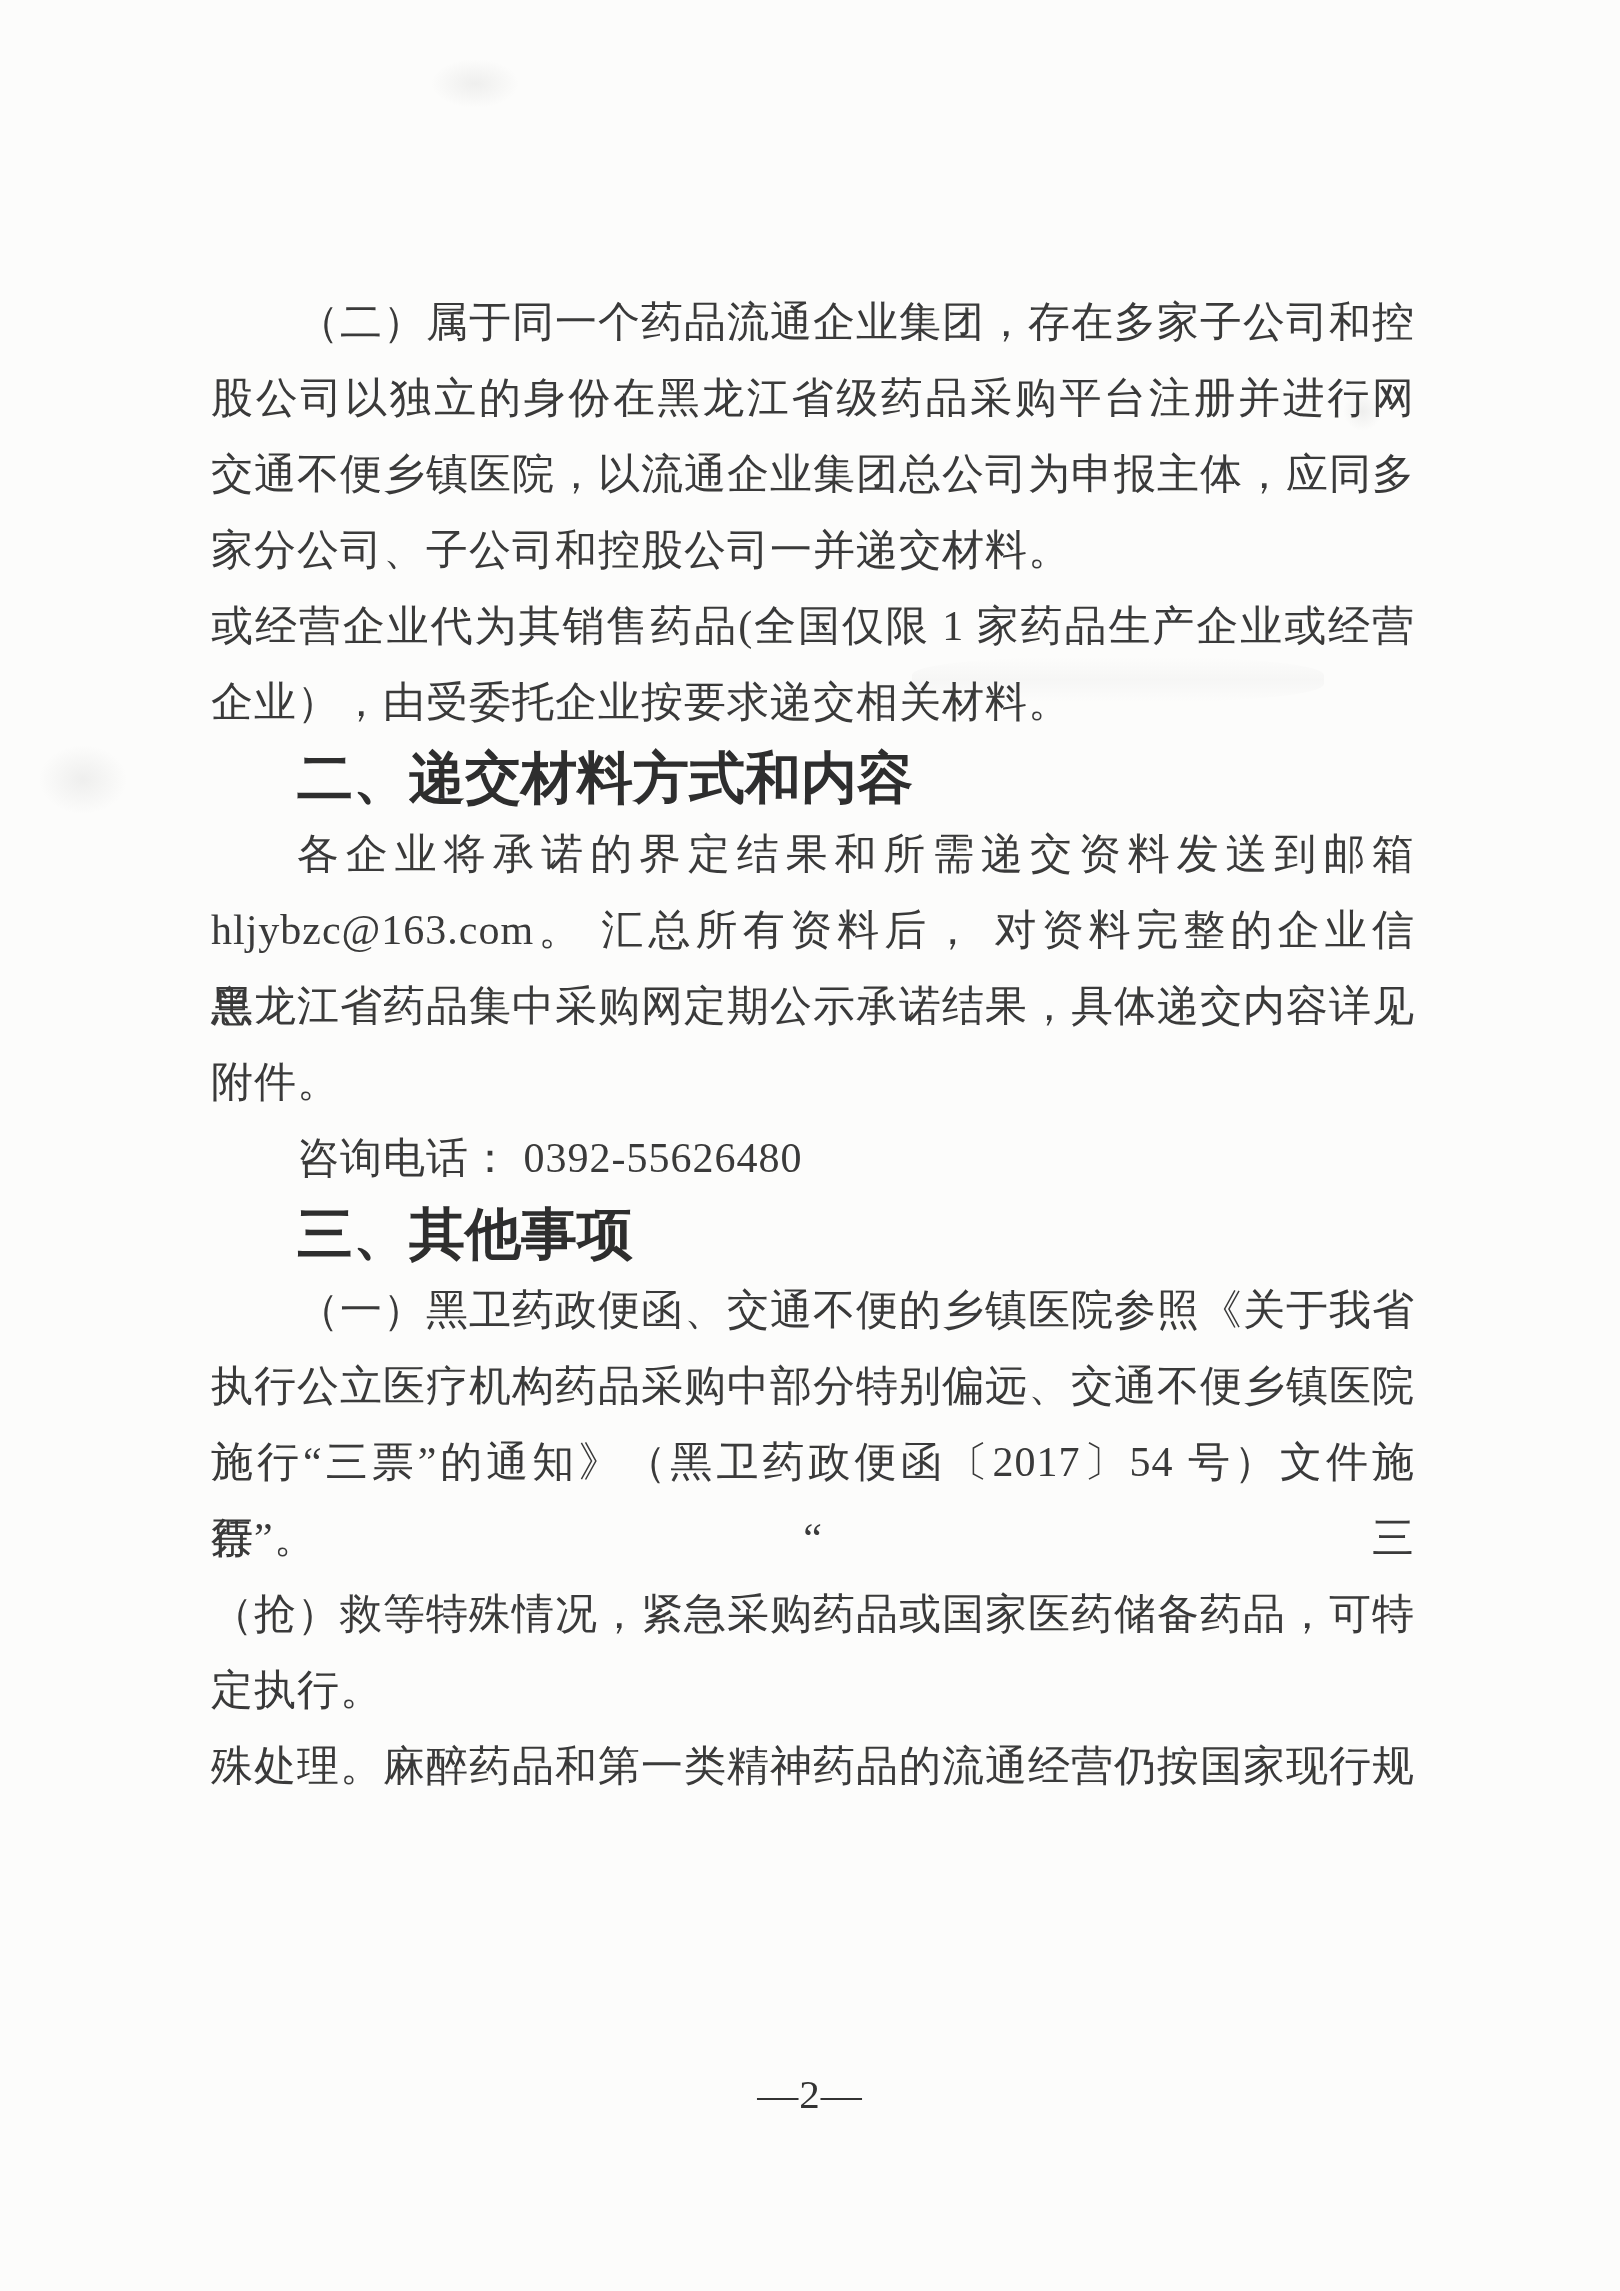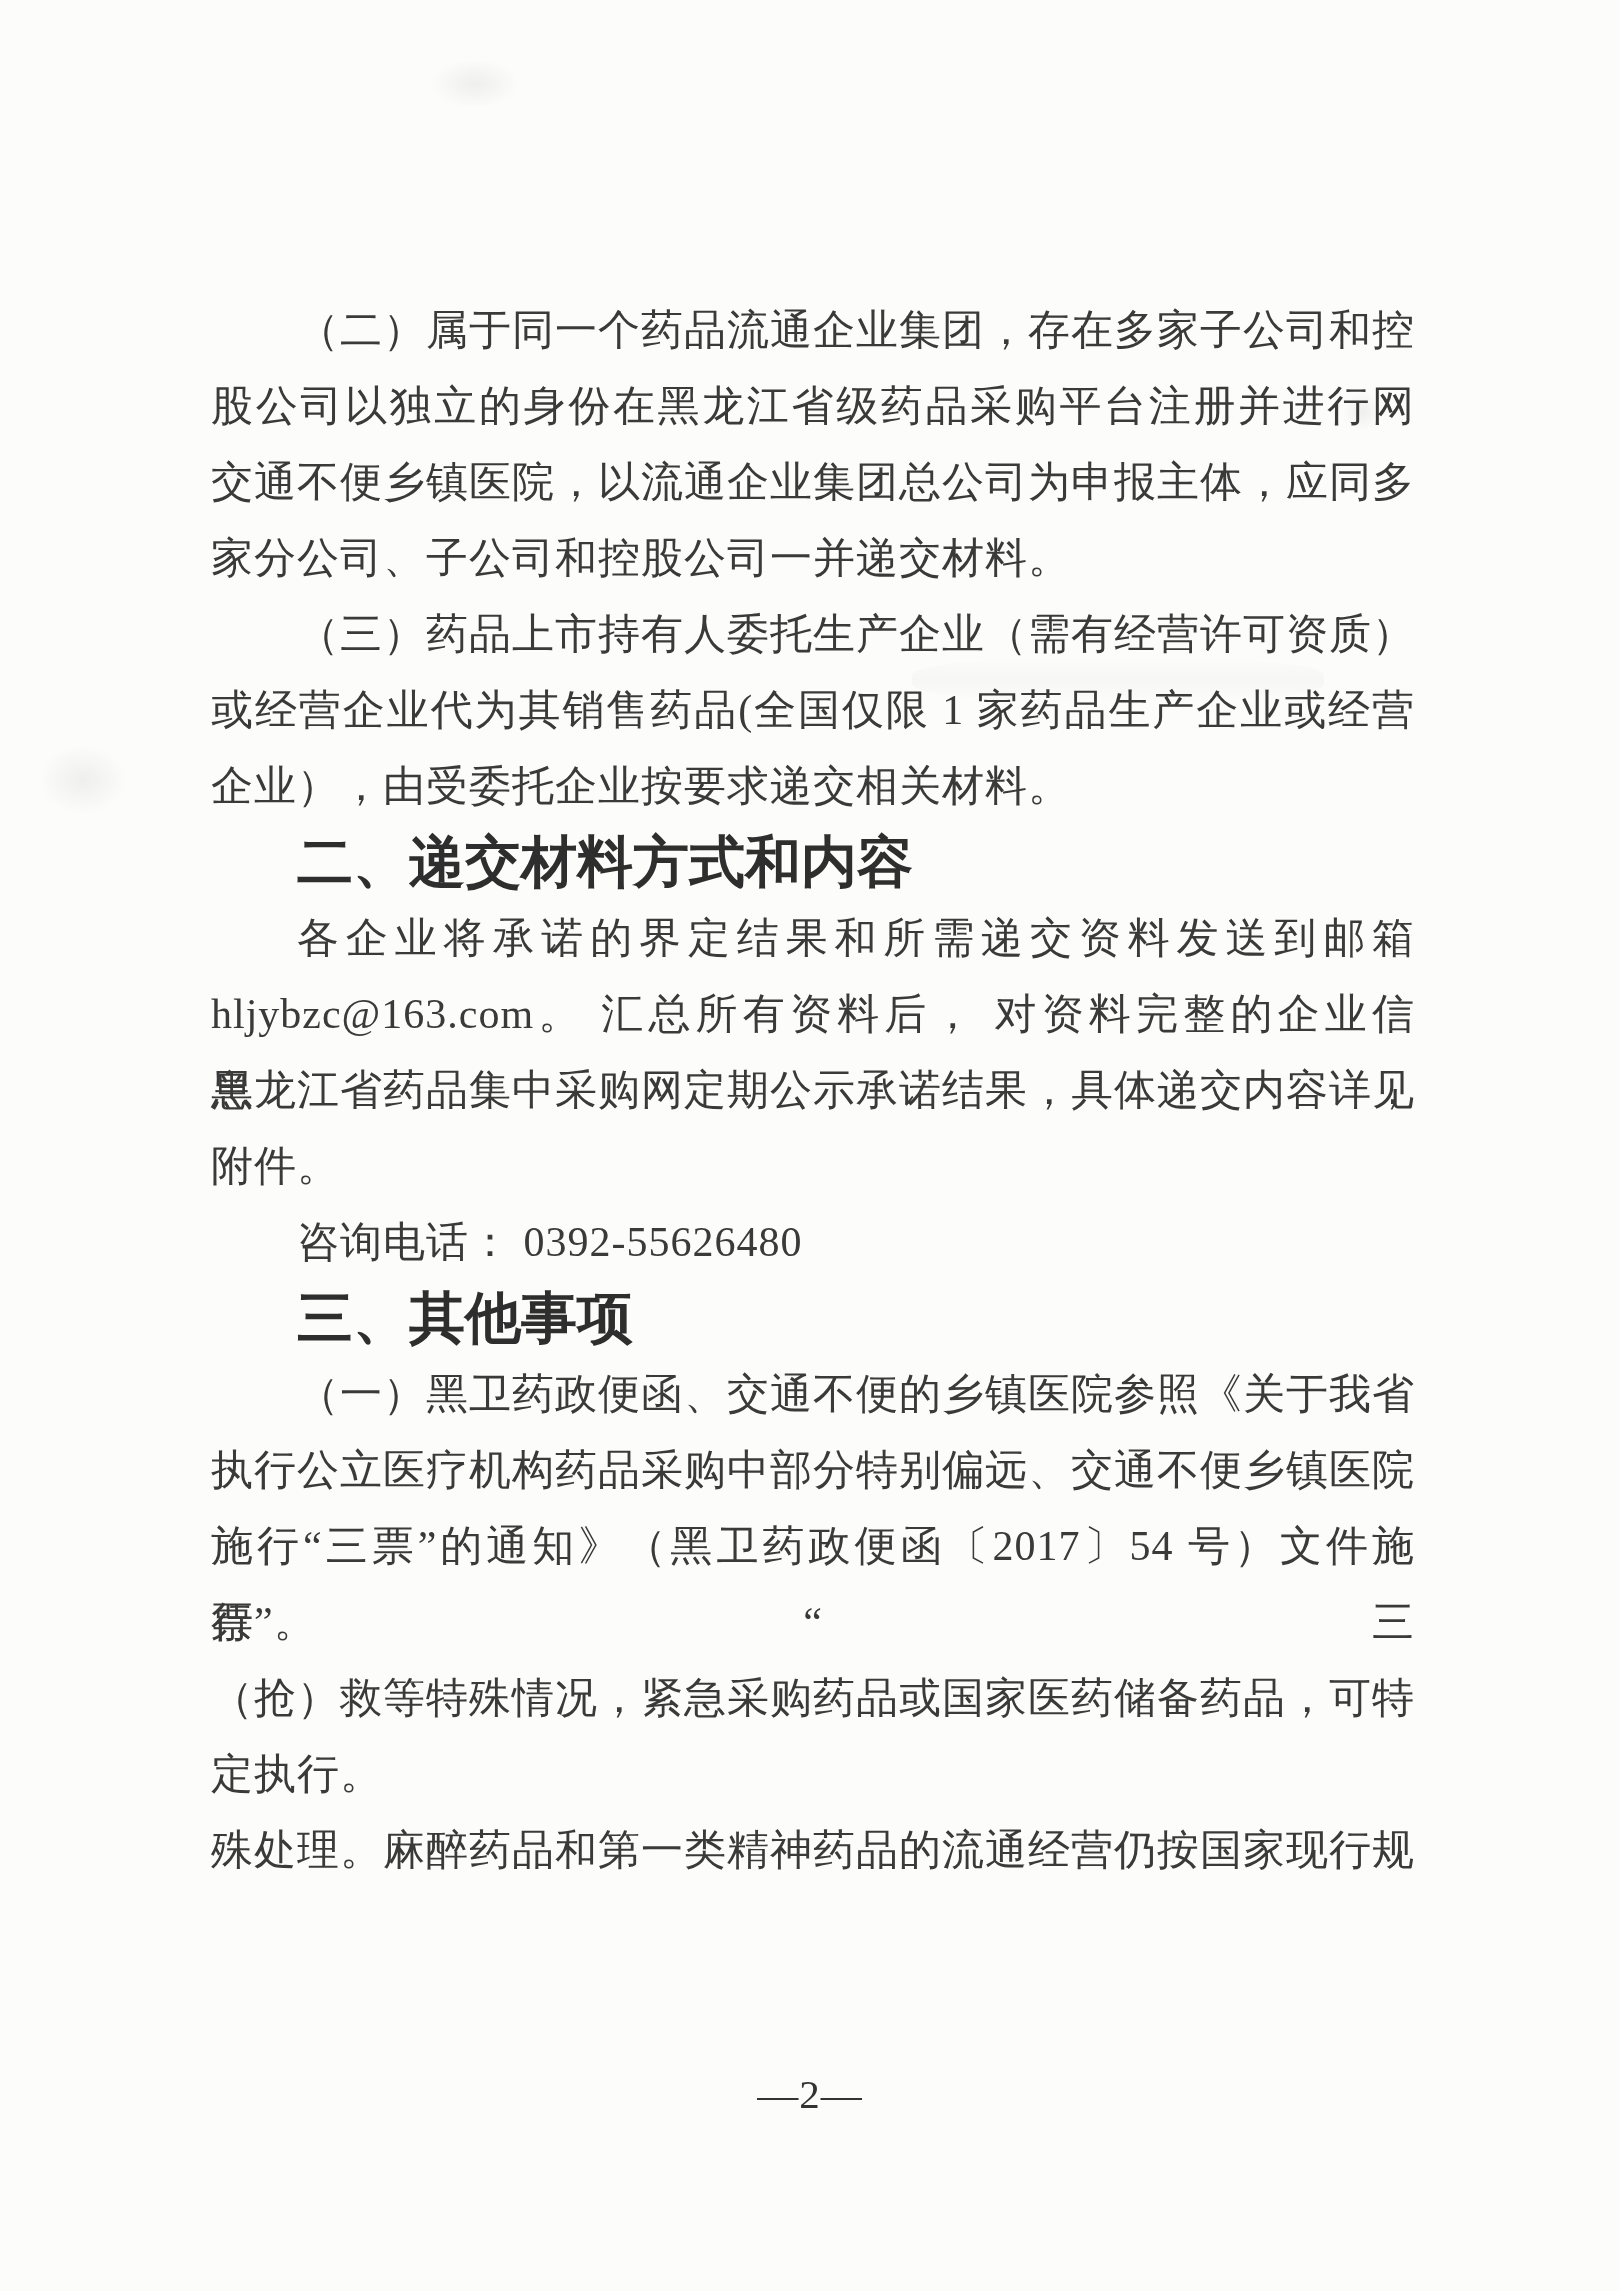--- a/index.html
+++ b/index.html
@@ -24,21 +24,21 @@
   }
   .smudge.s1 { left: 431px; top: 59px;  width: 88px;  height: 49px; }
   .smudge.s2 { left: 39px;  top: 745px; width: 88px;  height: 69px; }
   .smudge.s3 { left: 912px; top: 657px; width: 412px; height: 45px;
                background: linear-gradient(to bottom, rgba(200,200,200,0), rgba(205,205,205,0.12), rgba(200,200,200,0)); border-radius: 40%; }
   .smudge.s4 { left: 1343px; top: 392px; width: 39px; height: 39px; }
 
   .body-block {
     position: absolute;
     left: 211px;
-    top: 292px;
+    top: 284px;
     width: 1204px;
   }
   .line {
     height: 76px;
     line-height: 76px;
     font-size: 42px;
     color: #3a3a3a;
     letter-spacing: 1px;
     text-align: left;
   }
@@ -75,21 +75,20 @@
   <div class="smudge s1"></div>
   <div class="smudge s2"></div>
   <div class="smudge s3"></div>
   <div class="smudge s4"></div>
 
   <div class="body-block">
       <div class="line indent justify">（二）属于同一个药品流通企业集团，存在多家子公司和控</div>
       <div class="line justify">股公司以独立的身份在黑龙江省级药品采购平台注册并进行网</div>
       <div class="line justify">交通不便乡镇医院，以流通企业集团总公司为申报主体，应同多</div>
       <div class="line">家分公司、子公司和控股公司一并递交材料。</div>
-      <div class="line indent justify">（三）药品上市持有人委托生产企业（需有经营许可资质）</div>
       <div class="line justify">或经营企业代为其销售药品(全国仅限 1 家药品生产企业或经营</div>
       <div class="line">企业），由受委托企业按要求递交相关材料。</div>
       <div class="line heading indent">二、递交材料方式和内容</div>
       <div class="line indent justify">各企业将承诺的界定结果和所需递交资料发送到邮箱</div>
       <div class="line justify">hljybzc@163.com。 汇总所有资料后， 对资料完整的企业信息，</div>
       <div class="line justify">黑龙江省药品集中采购网定期公示承诺结果，具体递交内容详见</div>
       <div class="line">附件。</div>
       <div class="line indent">咨询电话： 0392-55626480</div>
       <div class="line heading indent">三、其他事项</div>
       <div class="line indent justify">（一）黑卫药政便函、交通不便的乡镇医院参照《关于我省</div>

